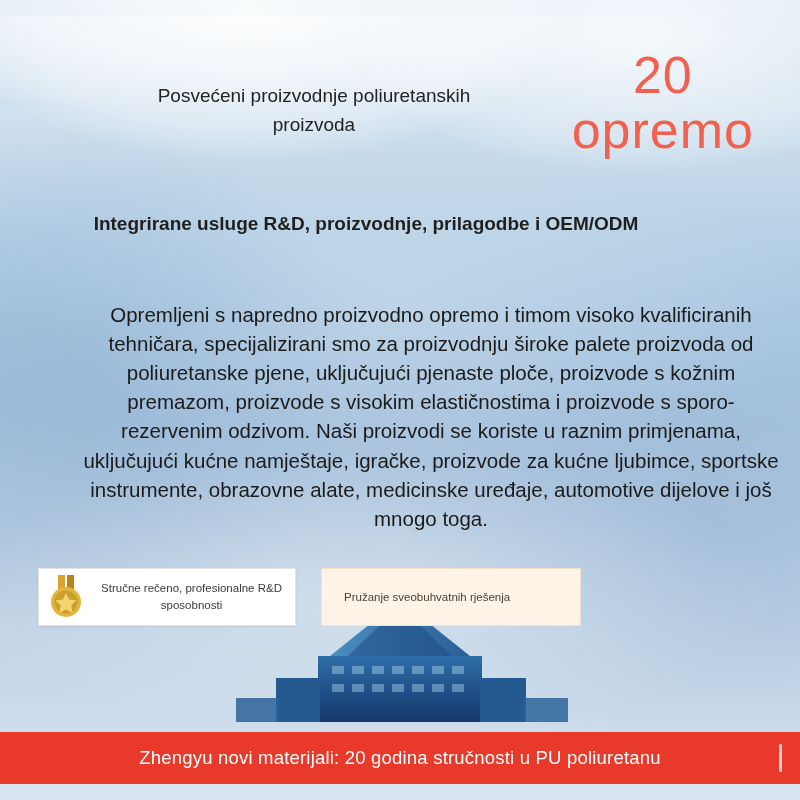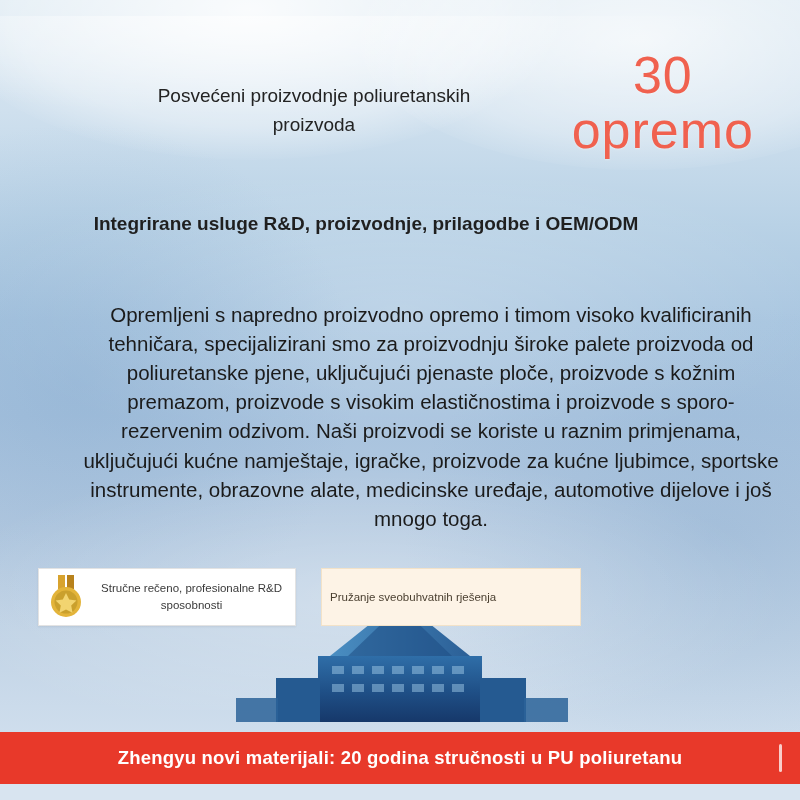--- a/index.html
+++ b/index.html
@@ -165,20 +165,21 @@
     width: 258px;
     background: #ffffff;
     border: 1px solid #e3e3e3;
     box-shadow: 0 1px 2px rgba(0,0,0,0.07);
   }
   .card-2 {
     left: 283px;
     width: 260px;
     background: #fdf3e6;
     border: 1px solid #f3e2c8;
+    padding-left: 14px;
   }
   .medal {
     flex: 0 0 auto;
     width: 44px;
     height: 46px;
     margin-left: 5px;
     position: relative;
   }
   .card-text {
     flex: 1 1 auto;
@@ -202,21 +203,21 @@
     width: 800px;
     height: 52px;
     background: #e8392a;
     display: flex;
     align-items: center;
     justify-content: center;
   }
   .footer-text {
     color: #ffffff;
     font-size: 18.5px;
-    font-weight: bold;
+    font-weight: normal;
     letter-spacing: 0.2px;
   }
   .footer-handle {
     position: absolute;
     right: 18px;
     top: 12px;
     width: 3px;
     height: 28px;
     background: rgba(255,255,255,0.75);
     border-radius: 2px;
@@ -276,21 +277,21 @@
         <rect x="392" y="92" width="12" height="8"></rect>
       <rect x="412" y="92" width="12" height="8"></rect>
         <rect x="432" y="92" width="12" height="8"></rect>
       <rect x="452" y="92" width="12" height="8"></rect>
     </g>
   </svg>
 
   <div class="tagline">Posvećeni proizvodnje poliuretanskih proizvoda</div>
 
   <div class="year-block">
-    <span class="year-number">30</span>
+    <span class="year-number">20</span>
     <span class="year-word">opremo</span>
   </div>
 
   <div class="subhead">Integrirane usluge R&amp;D, proizvodnje, prilagodbe i OEM/ODM</div>
 
   <div class="body-copy">Opremljeni s napredno proizvodno opremo i timom visoko kvalificiranih tehničara, specijalizirani smo za proizvodnju široke palete proizvoda od poliuretanske pjene, uključujući pjenaste ploče, proizvode s kožnim premazom, proizvode s visokim elastičnostima i proizvode s sporo-rezervenim odzivom. Naši proizvodi se koriste u raznim primjenama, uključujući kućne namještaje, igračke, proizvode za kućne ljubimce, sportske instrumente, obrazovne alate, medicinske uređaje, automotive dijelove i još mnogo toga.</div>
 
   <div class="cards">
 
     <div class="card card-1">

